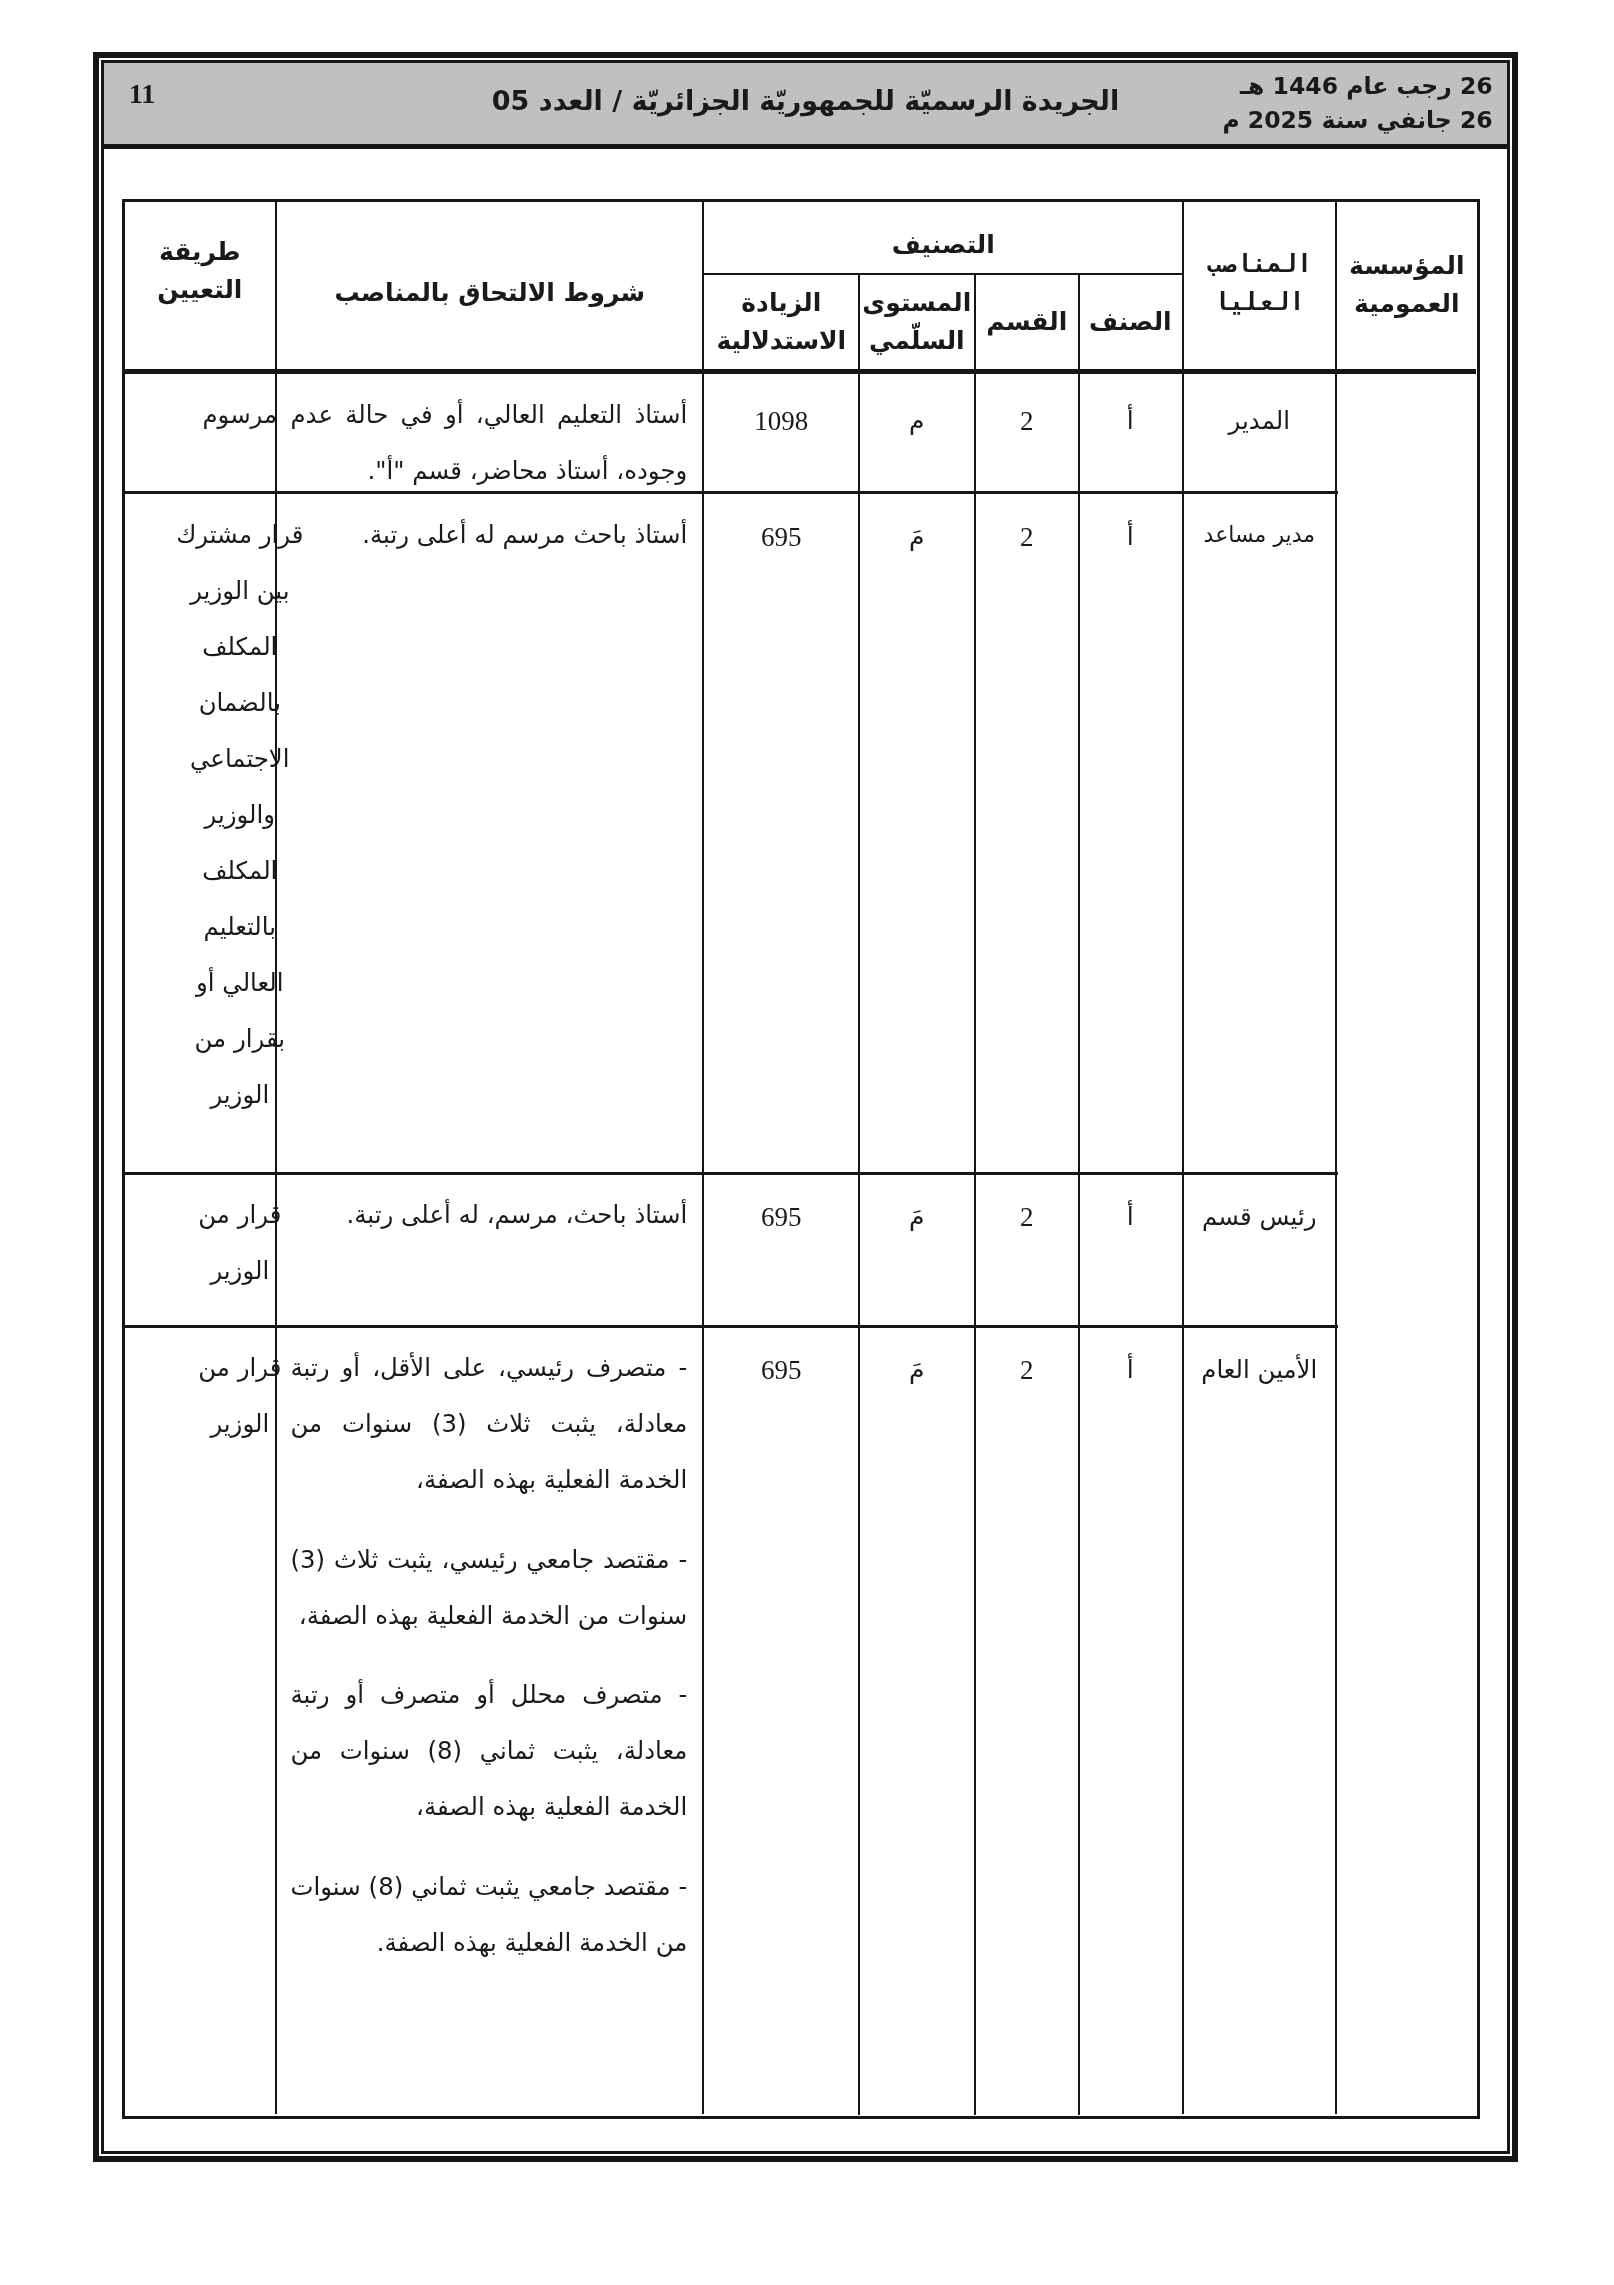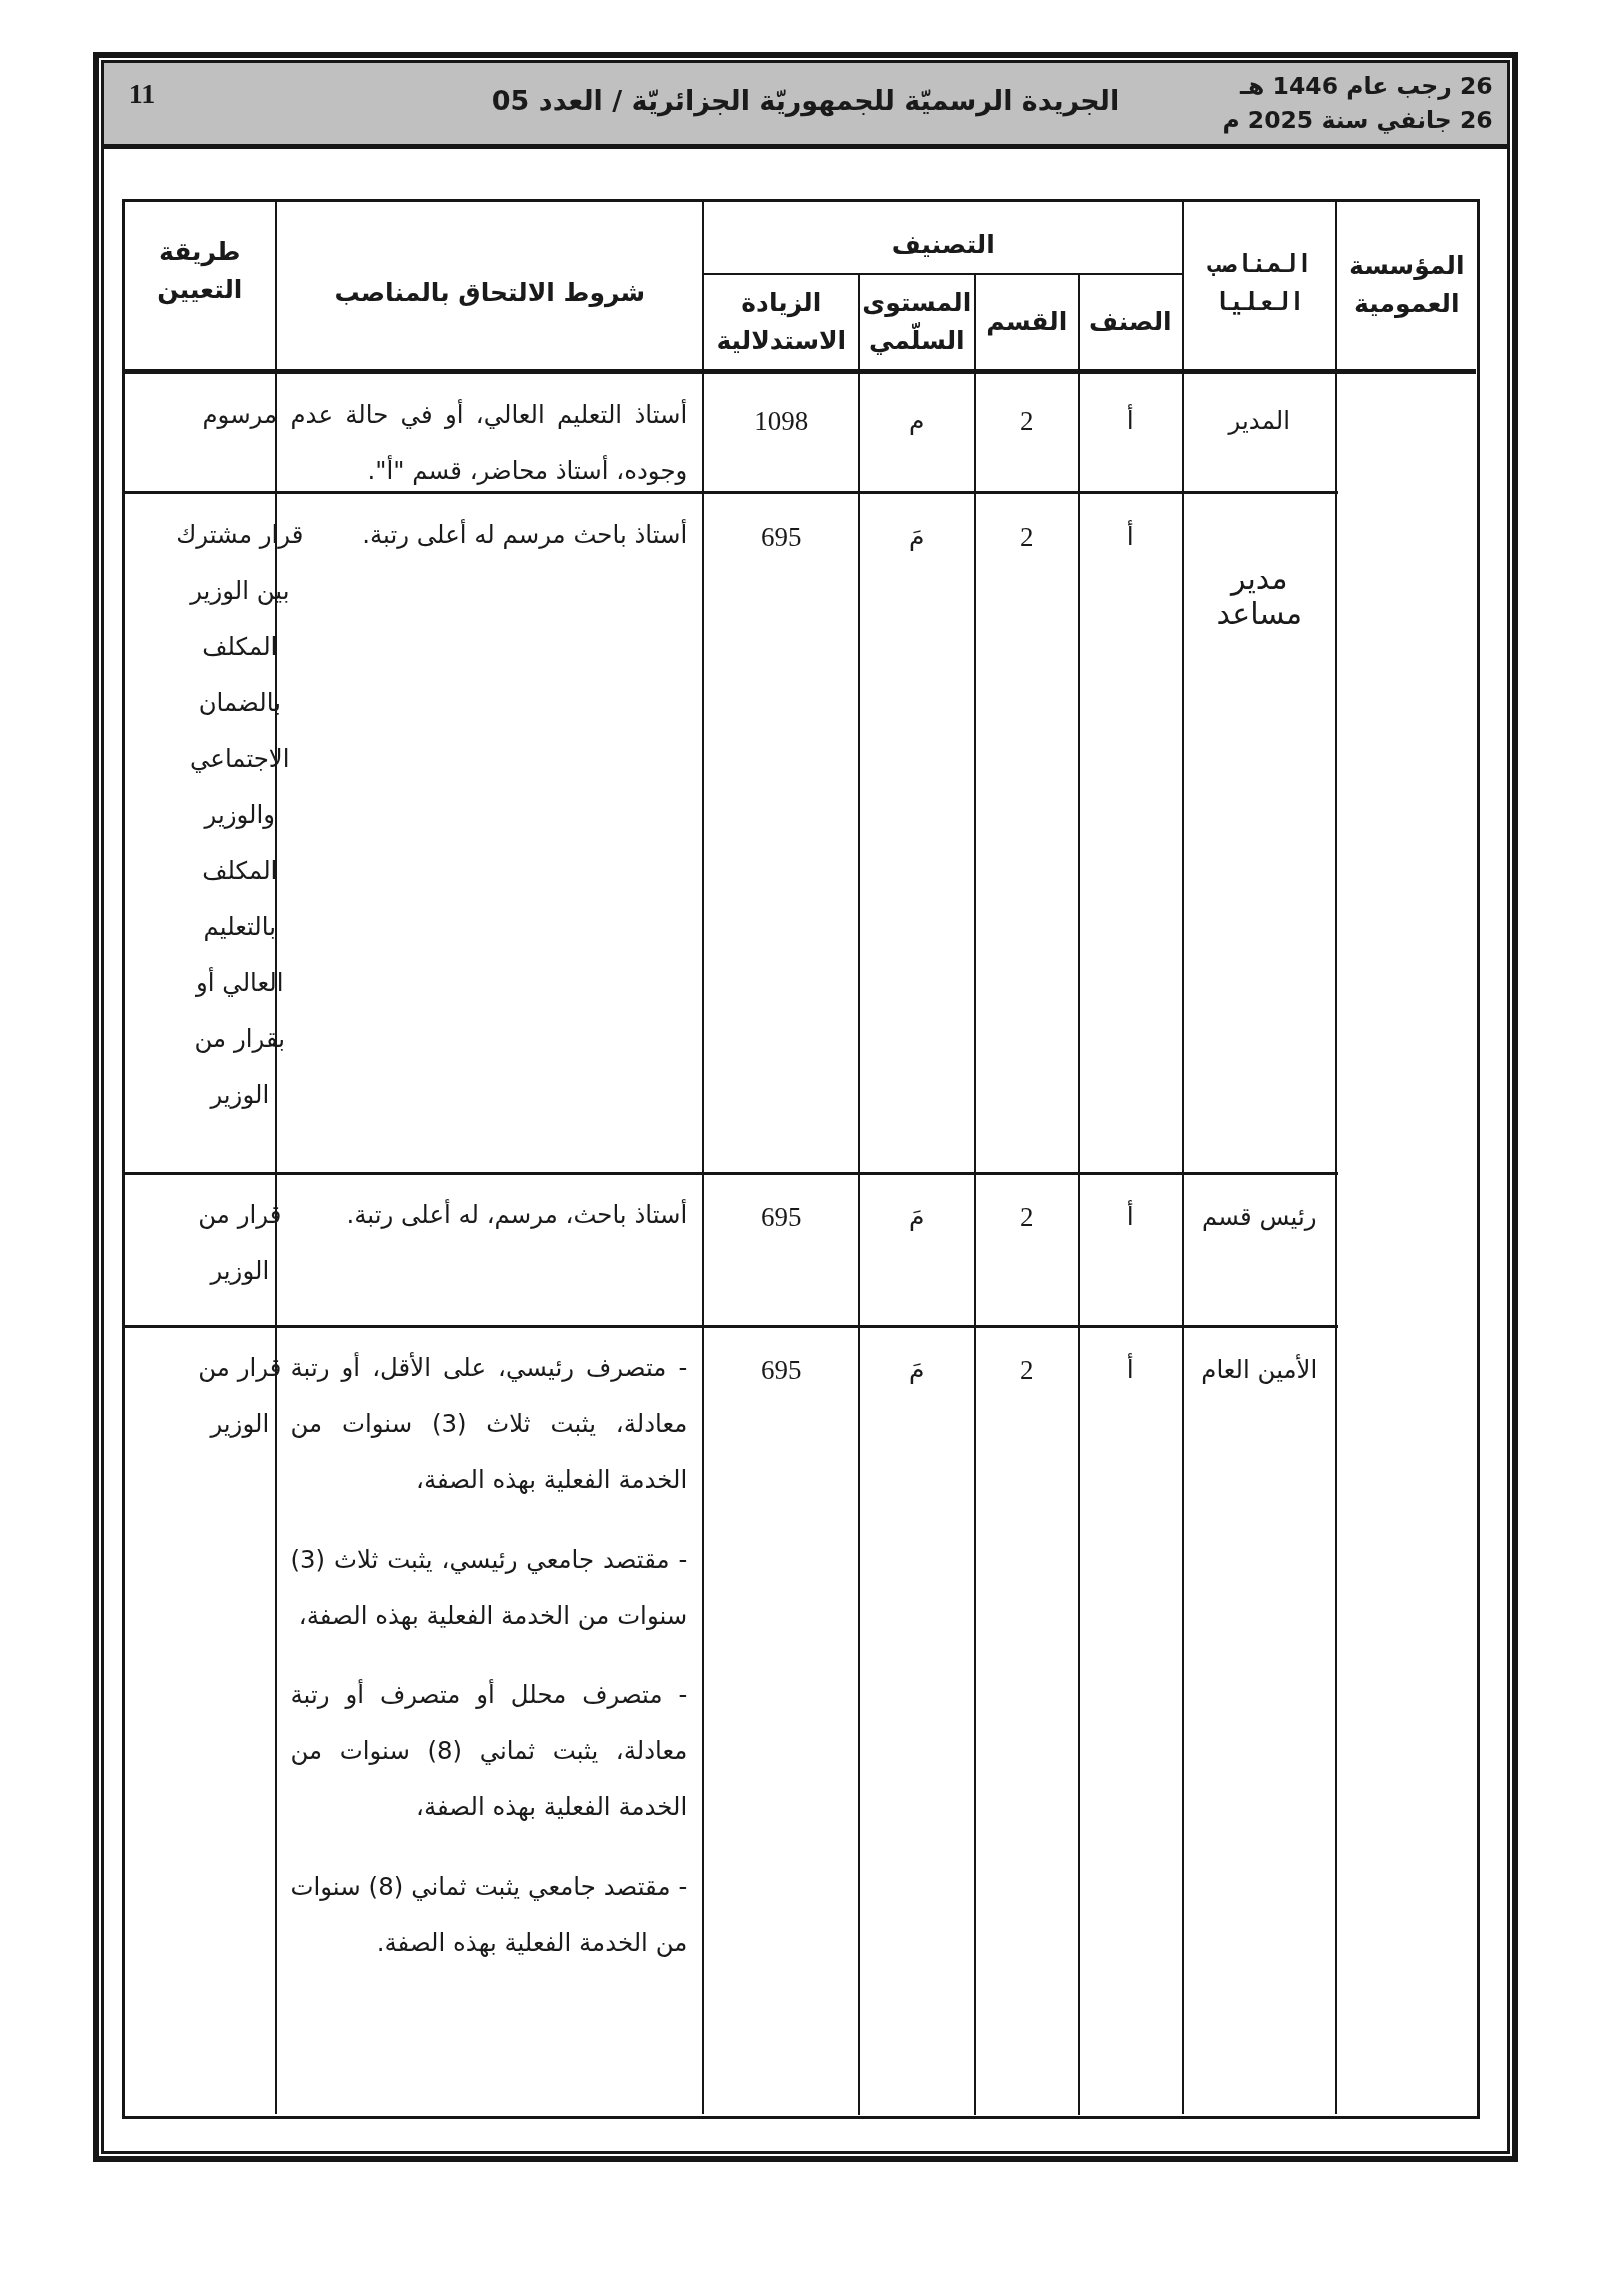--- a/index.html
+++ b/index.html
@@ -106,21 +106,21 @@
     <div class="cell vcell r1" style="left:1059px;top:173px;width:151px;height:117px;font-size:24.4px;">المدير</div>
     <div class="cell vcell r1" style="left:955px;top:173px;width:101px;height:117px;">أ</div>
     <div class="cell vcell r1 numv" style="left:852px;top:173px;width:100px;height:117px;">2</div>
     <div class="cell vcell r1" style="left:735px;top:173px;width:114px;height:117px;">م</div>
     <div class="cell vcell r1 numv" style="left:580px;top:173px;width:153px;height:117px;">1098</div>
     <div class="cell ccell" style="left:153px;top:173px;width:424px;height:117px;">
       <p>أستاذ التعليم العالي، أو في حالة عدم وجوده، أستاذ محاضر، قسم "أ".</p>
     </div>
     <div class="cell acell" style="left:0;top:173px;width:150px;height:117px;">مرسوم</div>
 
-    <div class="cell vcell" style="left:1059px;top:293px;width:151px;height:677px;font-size:30px;margin-top:39px;">مدير مساعد</div>
+    <div class="cell vcell" style="left:1059px;top:293px;width:151px;height:677px;font-size:22px;">مدير مساعد</div>
     <div class="cell vcell" style="left:955px;top:293px;width:101px;height:677px;">أ</div>
     <div class="cell vcell numv" style="left:852px;top:293px;width:100px;height:677px;">2</div>
     <div class="cell vcell" style="left:735px;top:293px;width:114px;height:677px;">مَ</div>
     <div class="cell vcell numv" style="left:580px;top:293px;width:153px;height:677px;">695</div>
     <div class="cell ccell" style="left:153px;top:293px;width:424px;height:677px;">
       <p>أستاذ باحث مرسم له أعلى رتبة.</p>
     </div>
     <div class="cell acell" style="left:0;top:293px;width:150px;height:677px;">قرار مشترك بين الوزير المكلف بالضمان الاجتماعي والوزير المكلف بالتعليم العالي أو بقرار من الوزير</div>
 
     <div class="cell vcell" style="left:1059px;top:973px;width:151px;height:149px;font-size:24.4px;">رئيس قسم</div>

